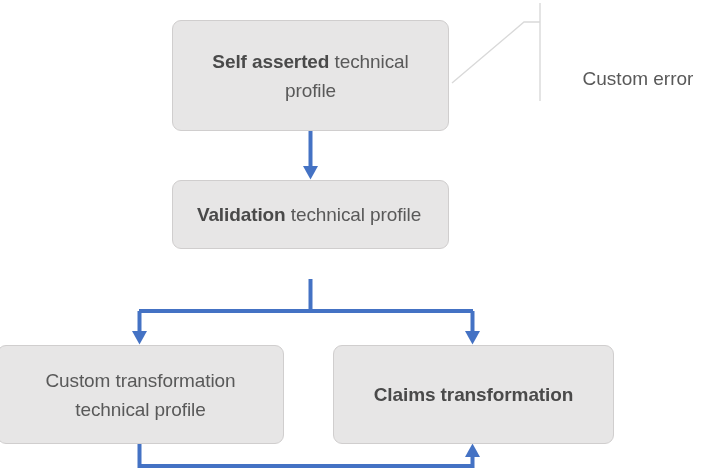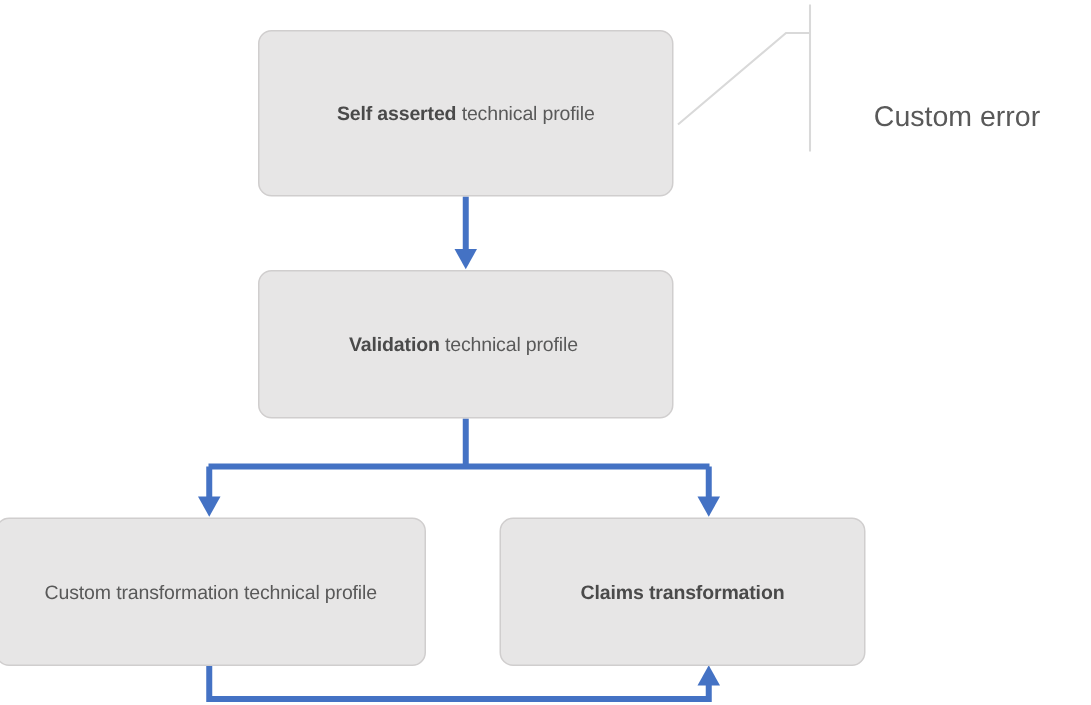--- a/index.html
+++ b/index.html
@@ -36,52 +36,52 @@
     background: #E7E6E6;
     border: 1px solid #D0CECE;
     border-radius: 9px;
     display: flex;
     align-items: center;
     justify-content: center;
     text-align: center;
     padding: 4px 14px;
   }
   .node-text {
-    font-size: 13px;
+    font-size: 19px;
     line-height: 29px;
     color: #595959;
     letter-spacing: -0.1px;
   }
   .node-text b {
     font-weight: bold;
     color: #4a4a4a;
   }
   #node-self-asserted {
     left: 172px;
     top: 20px;
     width: 277px;
     height: 111px;
   }
   #node-validation {
     left: 172px;
     top: 180px;
     width: 277px;
-    height: 99px;
+    height: 69px;
     padding-left: 11px;
   }
   #node-claims-transformation-technical-profile {
     left: -3px;
     top: 345px;
     width: 287px;
     height: 99px;
   }
   #node-claims-transformation {
     left: 333px;
     top: 345px;
-    width: 244px;
+    width: 281px;
     height: 99px;
   }
   #callout-label {
     position: absolute;
     left: 558px;
     top: 22px;
     width: 160px;
     text-align: center;
     font-size: 19px;
     line-height: 29px;

